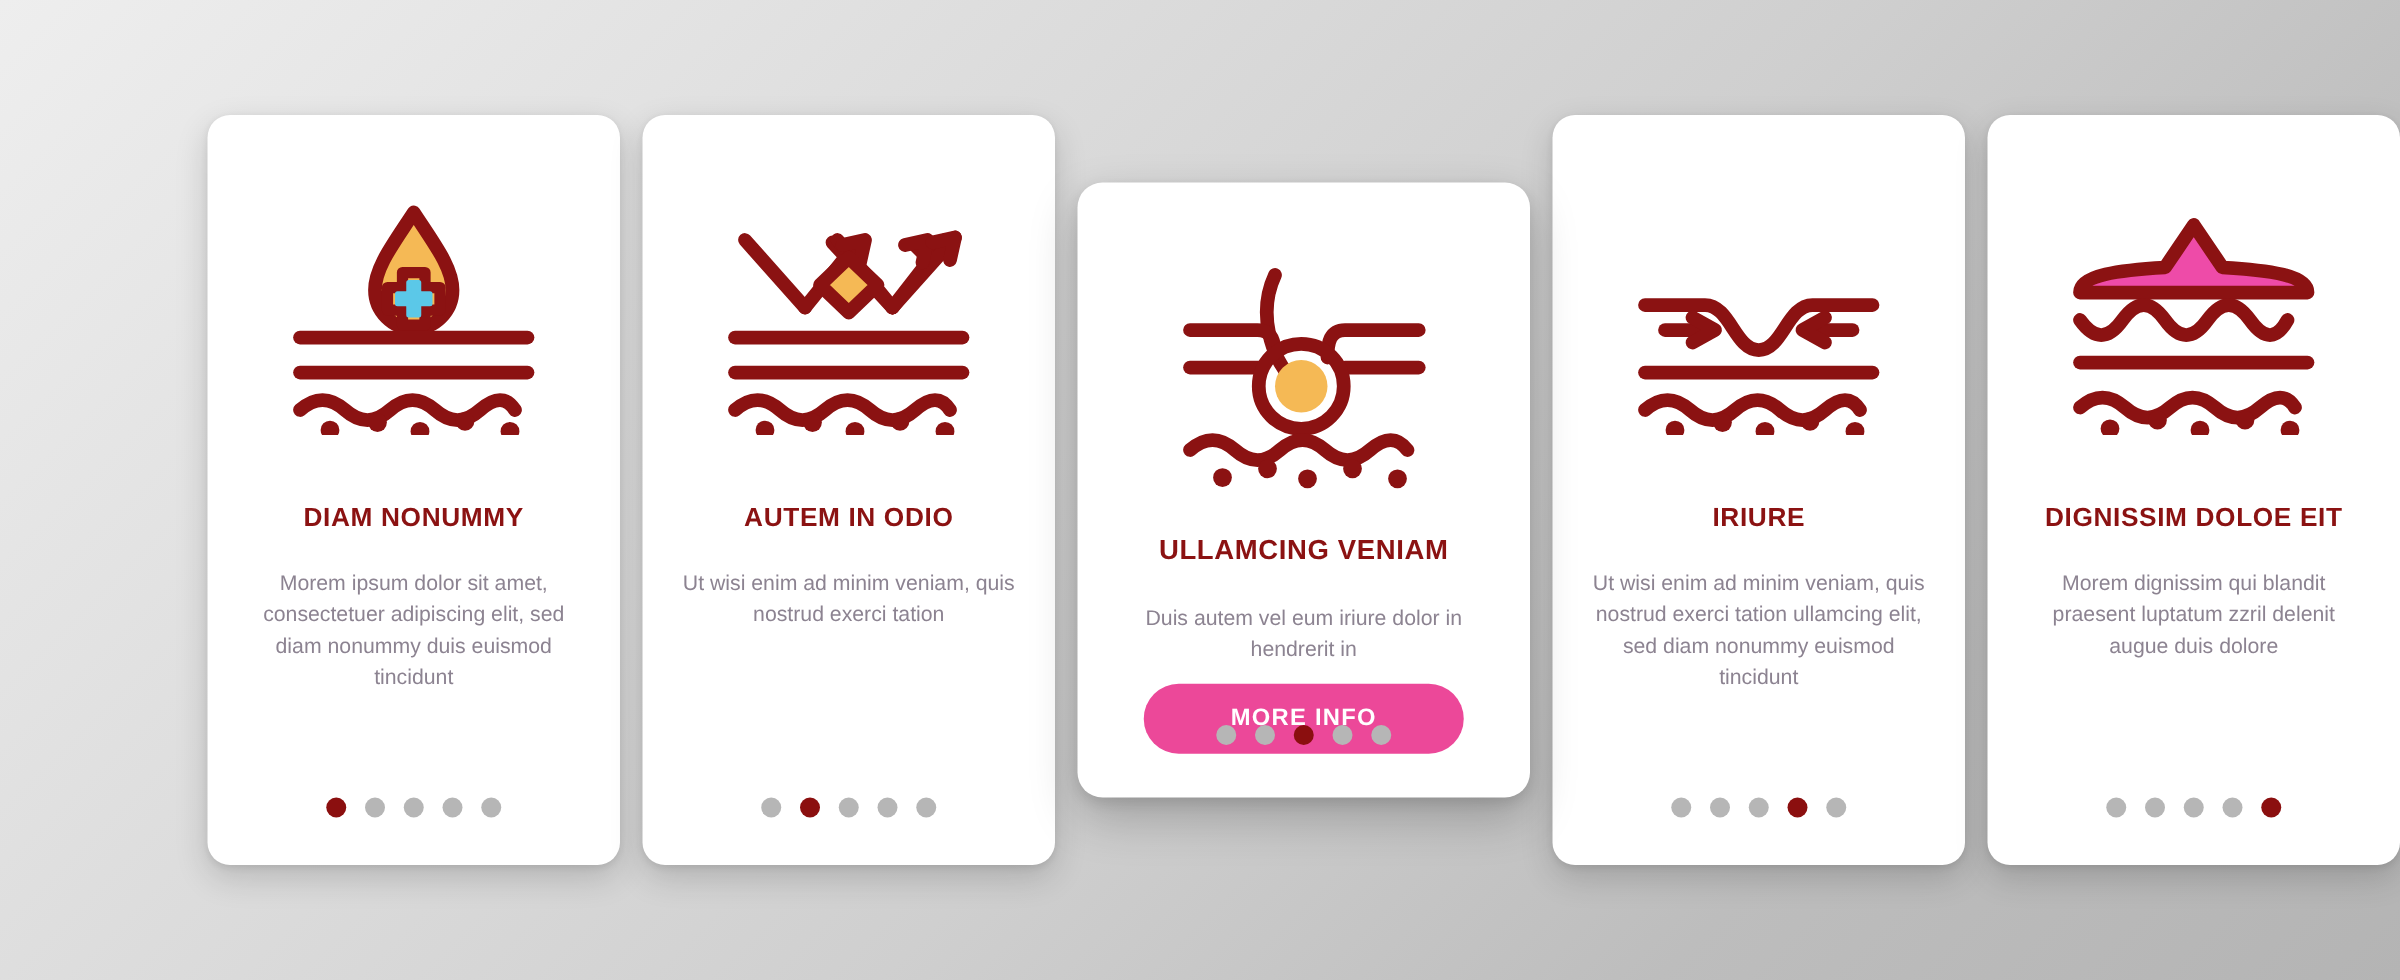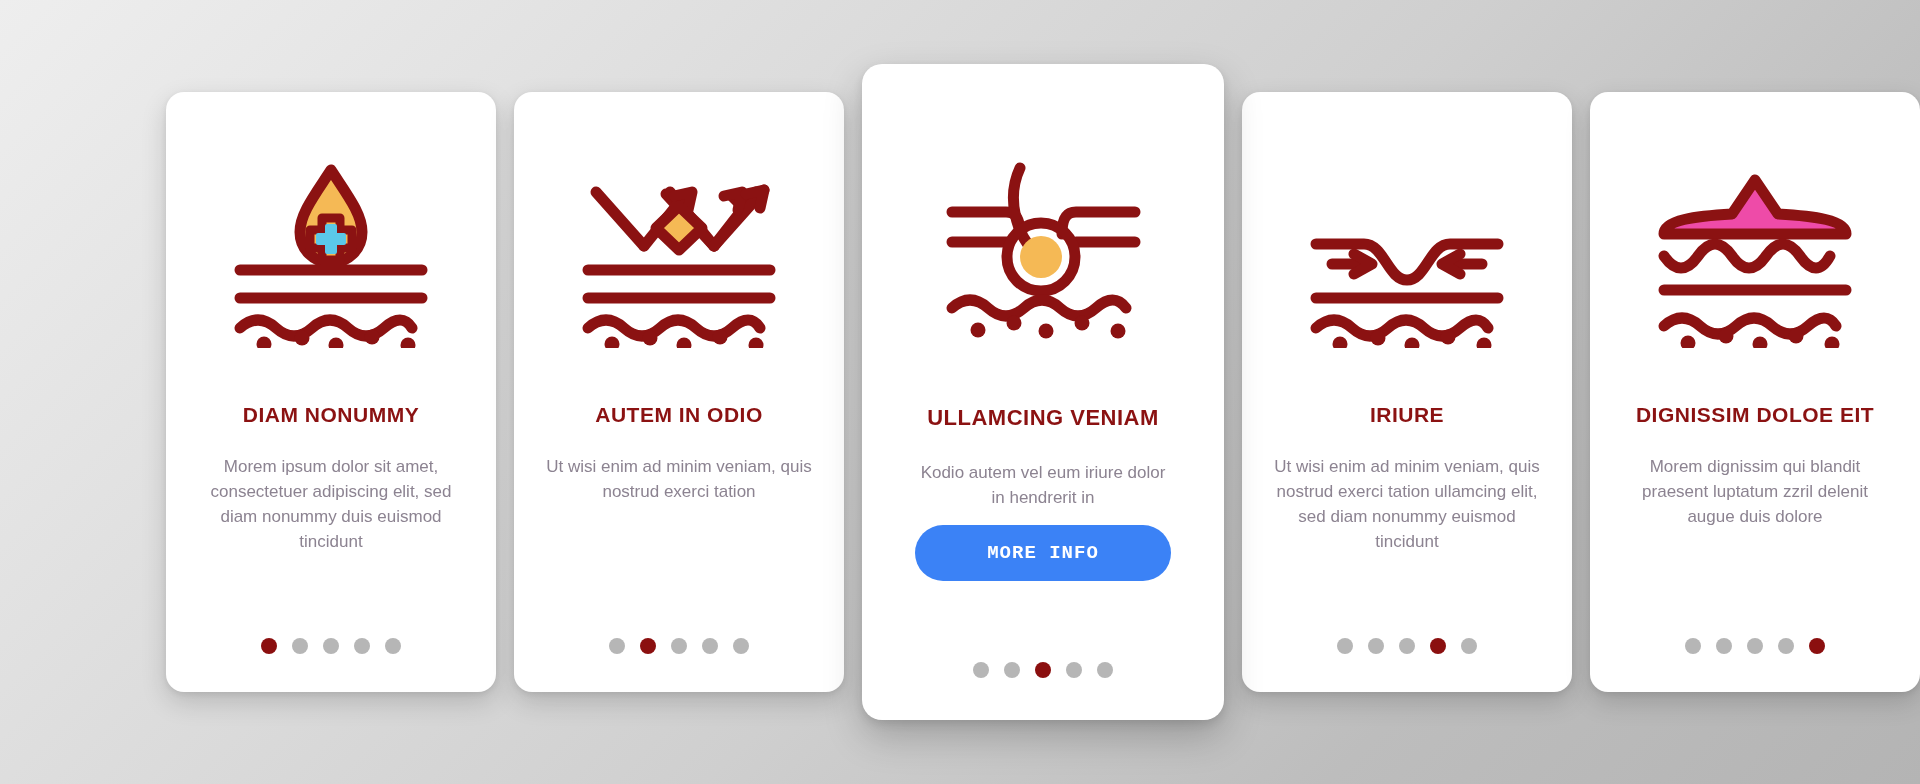--- a/index.html
+++ b/index.html
@@ -36,21 +36,21 @@
     display: flex;
     flex-direction: column;
     align-items: center;
     padding: 46px 26px 34px 26px;
     position: relative;
     flex: 0 0 auto;
   }
 
   .card.featured {
     width: 362px;
-    height: 656px;
+    height: 492px;
     border-radius: 20px;
     padding: 56px 30px 40px 30px;
     box-shadow: 0 16px 38px rgba(0,0,0,0.22), 0 4px 10px rgba(0,0,0,0.10);
     z-index: 5;
   }
 
   
   .icon-wrap {
     width: 100%;
     height: 230px;
@@ -80,26 +80,26 @@
     color: #8C8391;
     text-align: center;
     margin-top: 28px;
     max-width: 268px;
   }
   .card.featured .card-body { margin-top: 30px; max-width: 260px; }
 
   
   .cta-button {
     margin-top: 14px;
-    background: #3b82f6;
+    background: #ec4899;
     color: #ffffff;
     border: none;
     border-radius: 32px;
     padding: 17px 44px;
-    font-family: Liberation Mono, monospace;
+    font-family: Liberation Sans, sans-serif;
     font-size: 19px;
     font-weight: bold;
     letter-spacing: 1px;
     text-transform: uppercase;
     cursor: pointer;
     min-width: 256px;
   }
 
   
   .dots {
@@ -215,21 +215,21 @@
         <g fill="#8B1212">
           <circle cx="42" cy="180" r="7.5"></circle>
           <circle cx="78" cy="173" r="7.5"></circle>
           <circle cx="110" cy="181" r="7.5"></circle>
           <circle cx="146" cy="173" r="7.5"></circle>
           <circle cx="182" cy="181" r="7.5"></circle>
         </g>
       </svg>
     </div>
     <div class="card-title">ULLAMCING VENIAM</div>
-    <div class="card-body">Kodio autem vel eum iriure dolor in hendrerit in</div>
+    <div class="card-body">Duis autem vel eum iriure dolor in hendrerit in</div>
     <button class="cta-button">MORE INFO</button>
     <div class="spacer"></div>
     <div class="dots">
       <span class="dot"></span>
       <span class="dot"></span>
       <span class="dot active"></span>
       <span class="dot"></span>
       <span class="dot"></span>
     </div>
   </div>

